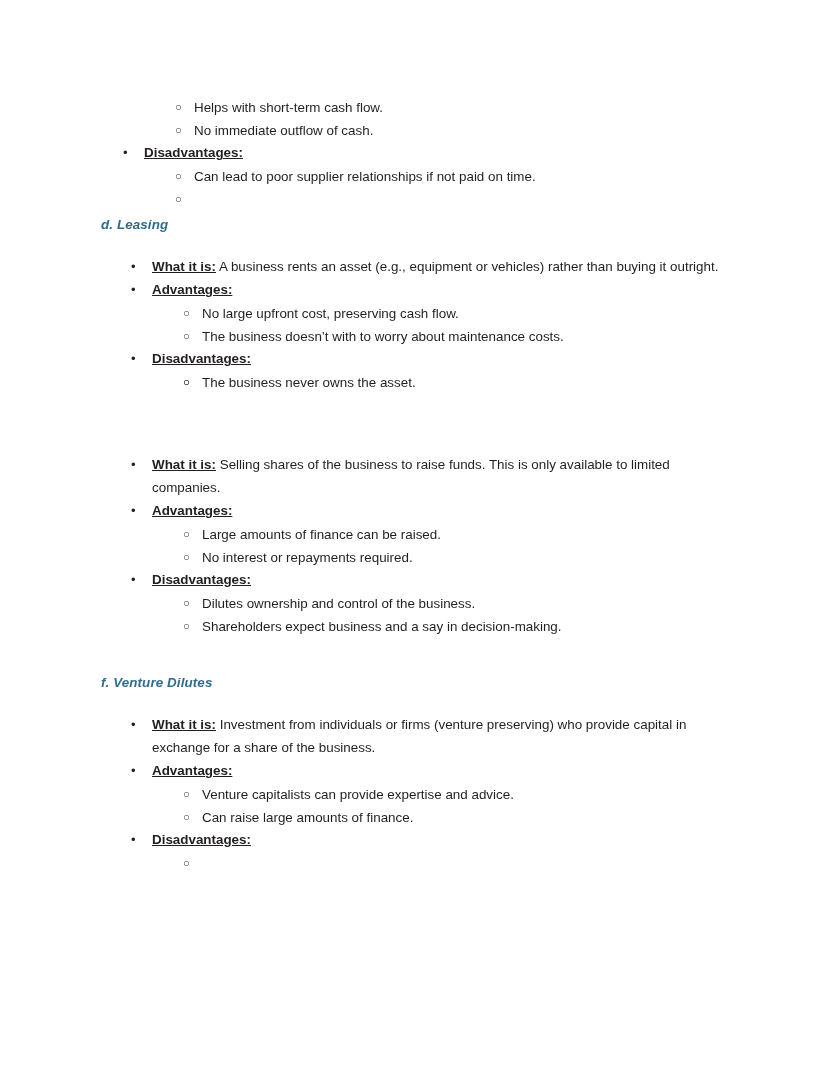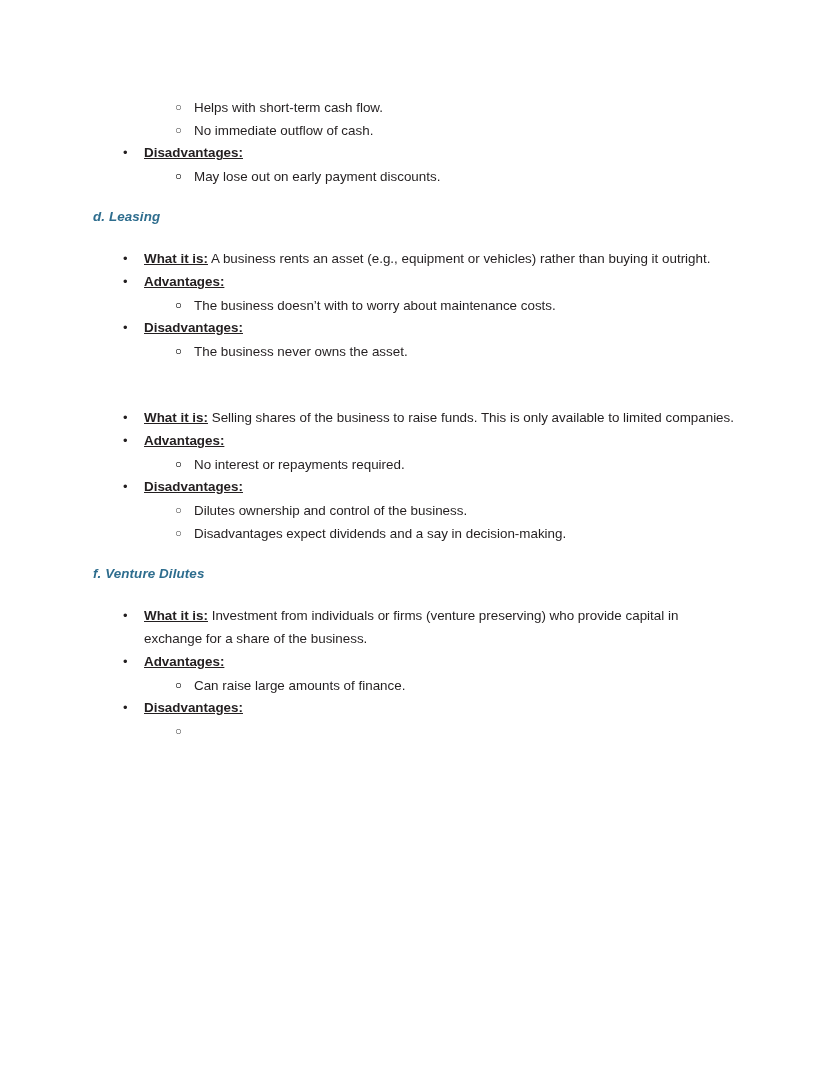--- a/index.html
+++ b/index.html
@@ -40,21 +40,21 @@
     font-weight: bold;
     font-style: italic;
     color: #2e6d8e;
     line-height: 16px;
     margin: 0;
     padding: 0;
     letter-spacing: 0.1px;
   }
 
   .sec-block {
-    margin: 0;
+    margin: 8px;
     padding: 0;
   }
 
   
   ul.lvl1 {
     list-style: none;
     margin: 0;
     padding: 0;
   }
   ul.lvl1 > li.l1 {
@@ -115,63 +115,63 @@
   <div class="content">
     <div id="render-root">
         <ul class="lvl1">
           <li class="l1" style="padding-left: 51px;">
             <ul class="lvl2">
               <li class="l2"><span class="b2">○</span><span class="txt">Helps with short-term cash flow.</span></li>
               <li class="l2"><span class="b2">○</span><span class="txt">No immediate outflow of cash.</span></li>
             </ul>
           </li>
           <li class="l1"><span class="b1">•</span><span class="lead">Disadvantages:</span><ul class="lvl2">
+              <li class="l2"><span class="b2">○</span><span class="txt">Can lead to poor supplier relationships if not paid on time.</span></li>
               <li class="l2"><span class="b2">○</span></li>
-              <li class="l2"><span class="b2">○</span><span class="txt">May lose out on early payment discounts.</span></li>
             </ul></li>
         </ul>
         <div class="gap-before-heading"></div>
         <div class="sec-block">
           <div class="sec-heading">d. Leasing</div>
           <div class="gap-after-heading"></div>
           <ul class="lvl1">
             <li class="l1"><span class="b1">•</span><span class="lead">What it is:</span><span class="txt"> A business rents an asset (e.g., equipment or vehicles) rather than buying it outright.</span></li>
             <li class="l1"><span class="b1">•</span><span class="lead">Advantages:</span><ul class="lvl2">
-                <li class="l2"><span class="b2">○</span></li>
+                <li class="l2"><span class="b2">○</span><span class="txt">No large upfront cost, preserving cash flow.</span></li>
                 <li class="l2"><span class="b2">○</span><span class="txt">The business doesn’t with to worry about maintenance costs.</span></li>
               </ul></li>
             <li class="l1"><span class="b1">•</span><span class="lead">Disadvantages:</span><ul class="lvl2">
                 <li class="l2"><span class="b2">○</span></li>
                 <li class="l2"><span class="b2">○</span><span class="txt">The business never owns the asset.</span></li>
               </ul></li>
           </ul>
         </div>
         <div class="gap-before-heading"></div>
         <div class="sec-block">
           <div class="gap-after-heading"></div>
           <ul class="lvl1">
             <li class="l1"><span class="b1">•</span><span class="lead">What it is:</span><span class="txt"> Selling shares of the business to raise funds. This is only available to limited companies.</span></li>
             <li class="l1"><span class="b1">•</span><span class="lead">Advantages:</span><ul class="lvl2">
-                <li class="l2"><span class="b2">○</span></li>
+                <li class="l2"><span class="b2">○</span><span class="txt">Large amounts of finance can be raised.</span></li>
                 <li class="l2"><span class="b2">○</span><span class="txt">No interest or repayments required.</span></li>
               </ul></li>
             <li class="l1"><span class="b1">•</span><span class="lead">Disadvantages:</span><ul class="lvl2">
                 <li class="l2"><span class="b2">○</span><span class="txt">Dilutes ownership and control of the business.</span></li>
-                <li class="l2"><span class="b2">○</span><span class="txt">Disadvantages expect dividends and a say in decision-making.</span></li>
+                <li class="l2"><span class="b2">○</span><span class="txt">Shareholders expect business and a say in decision-making.</span></li>
               </ul></li>
           </ul>
         </div>
         <div class="gap-before-heading"></div>
         <div class="sec-block">
           <div class="sec-heading">f. Venture Dilutes</div>
           <div class="gap-after-heading"></div>
           <ul class="lvl1">
             <li class="l1"><span class="b1">•</span><span class="lead">What it is:</span><span class="txt"> Investment from individuals or firms (venture preserving) who provide capital in exchange for a share of the business.</span></li>
             <li class="l1"><span class="b1">•</span><span class="lead">Advantages:</span><ul class="lvl2">
-                <li class="l2"><span class="b2">○</span></li>
+                <li class="l2"><span class="b2">○</span><span class="txt">Venture capitalists can provide expertise and advice.</span></li>
                 <li class="l2"><span class="b2">○</span><span class="txt">Can raise large amounts of finance.</span></li>
               </ul></li>
             <li class="l1"><span class="b1">•</span><span class="lead">Disadvantages:</span><ul class="lvl2">
                 <li class="l2"><span class="b2">○</span></li>
               </ul></li>
           </ul>
         </div>
       </div>
   </div>
 </div>

